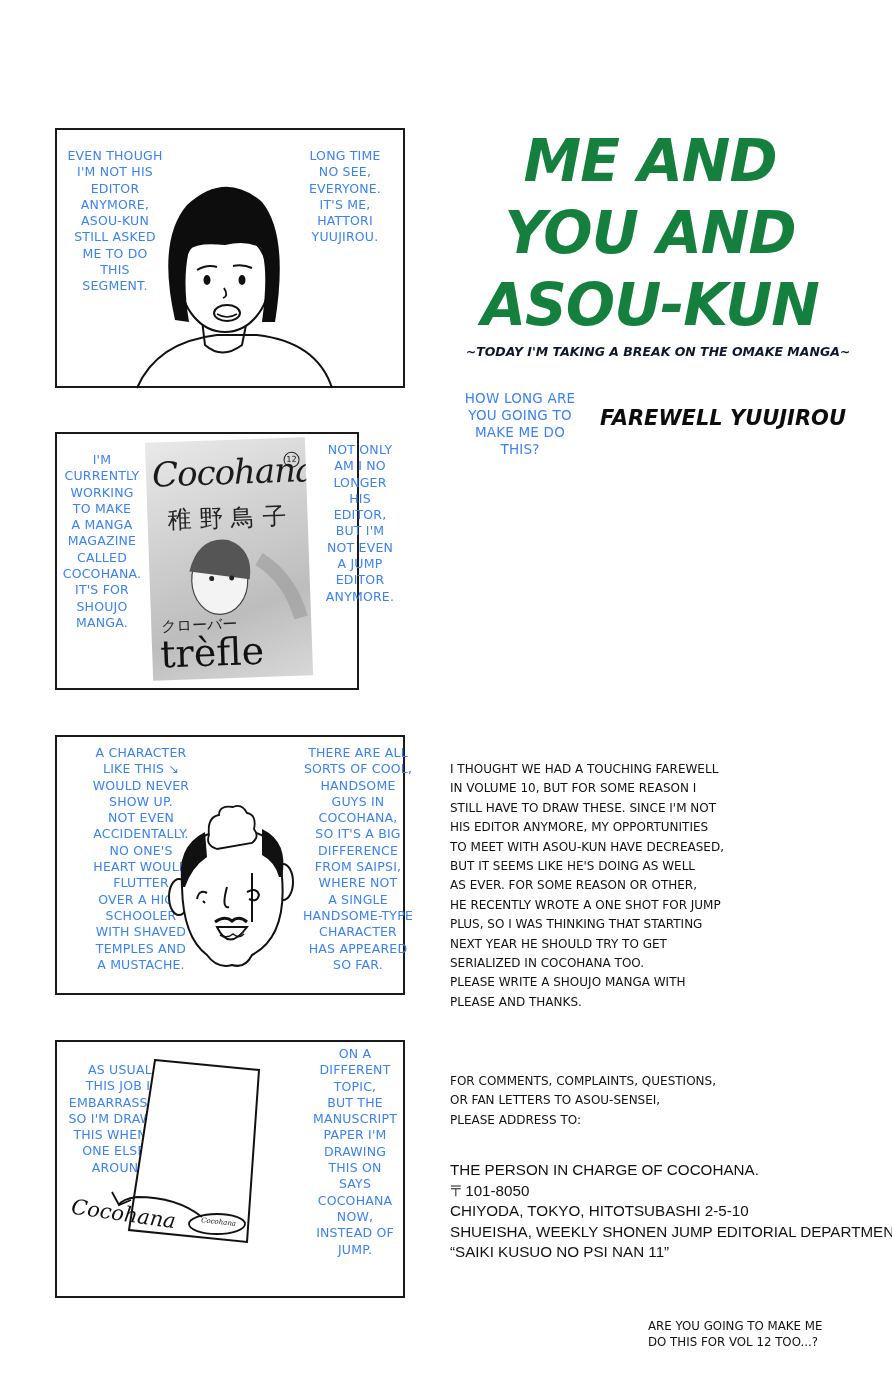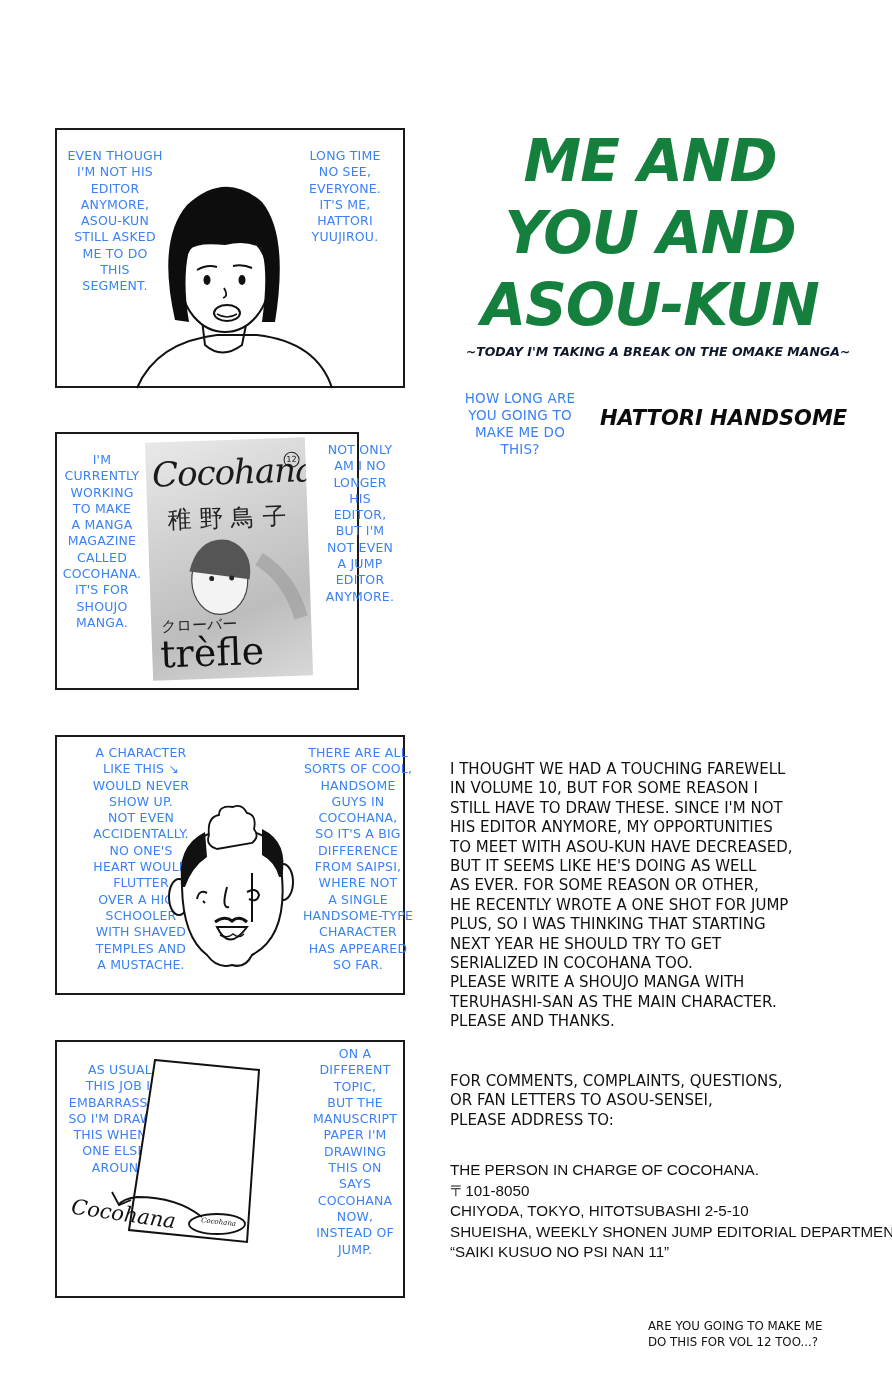--- a/index.html
+++ b/index.html
@@ -22,21 +22,21 @@
   }
   .subtitle {
     position: absolute; left: 448px; top: 344px; width: 420px; text-align: center;
     font-weight: bold; font-style: italic; font-size: 12.5px; color: #0f172a; white-space: nowrap;
   }
   .author {
     position: absolute; left: 600px; top: 406px; font-weight: bold; font-style: italic;
     font-size: 21px; color: #0c0c0c; white-space: nowrap;
   }
   .textblock {
-    position: absolute; font-size: 15px; line-height: 19.4px; text-transform: uppercase; color: #111;
+    position: absolute; font-size: 12px; line-height: 19.4px; text-transform: uppercase; color: #111;
   }
   .textblock div { white-space: nowrap; }
   .addr {
     position: absolute; left: 450px; top: 1160px; font-family: "Liberation Sans", sans-serif;
     font-size: 15.2px; line-height: 20.6px; color: #111;
   }
   .addr div { white-space: nowrap; }
   svg { position: absolute; overflow: visible; }
 </style>
 </head>
@@ -47,21 +47,21 @@
   <div>YOU AND</div>
   <div>ASOU-KUN</div>
 </div>
 <div class="subtitle">~TODAY I'M TAKING A BREAK ON THE OMAKE MANGA~</div>
 <div class="bubble" style="left:450px; top:390px; width:140px; font-size:13.5px; line-height:17px;">
   <div>HOW LONG ARE</div>
   <div>YOU GOING TO</div>
   <div>MAKE ME DO</div>
   <div>THIS?</div>
 </div>
-<div class="author">HATTORI HANDSOME</div>
+<div class="author">FAREWELL YUUJIROU</div>
 
 <div class="panel" style="left:55px; top:128px; width:350px; height:260px;">
   <div class="bubble" style="left:2px; top:18px; width:112px;">
     <div>EVEN THOUGH</div>
     <div>I'M NOT HIS</div>
     <div>EDITOR</div>
     <div>ANYMORE,</div>
     <div>ASOU-KUN</div>
     <div>STILL ASKED</div>
     <div>ME TO DO</div>
@@ -235,21 +235,20 @@
   <div>STILL HAVE TO DRAW THESE. SINCE I'M NOT</div>
   <div>HIS EDITOR ANYMORE, MY OPPORTUNITIES</div>
   <div>TO MEET WITH ASOU-KUN HAVE DECREASED,</div>
   <div>BUT IT SEEMS LIKE HE'S DOING AS WELL</div>
   <div>AS EVER. FOR SOME REASON OR OTHER,</div>
   <div>HE RECENTLY WROTE A ONE SHOT FOR JUMP</div>
   <div>PLUS, SO I WAS THINKING THAT STARTING</div>
   <div>NEXT YEAR HE SHOULD TRY TO GET</div>
   <div>SERIALIZED IN COCOHANA TOO.</div>
   <div>PLEASE WRITE A SHOUJO MANGA WITH</div>
-  <div>TERUHASHI-SAN AS THE MAIN CHARACTER.</div>
   <div>PLEASE AND THANKS.</div>
 </div>
 
 <div class="textblock" style="left:450px; top:1072px;">
   <div>FOR COMMENTS, COMPLAINTS, QUESTIONS,</div>
   <div>OR FAN LETTERS TO ASOU-SENSEI,</div>
   <div>PLEASE ADDRESS TO:</div>
 </div>
 
 <div class="addr">

